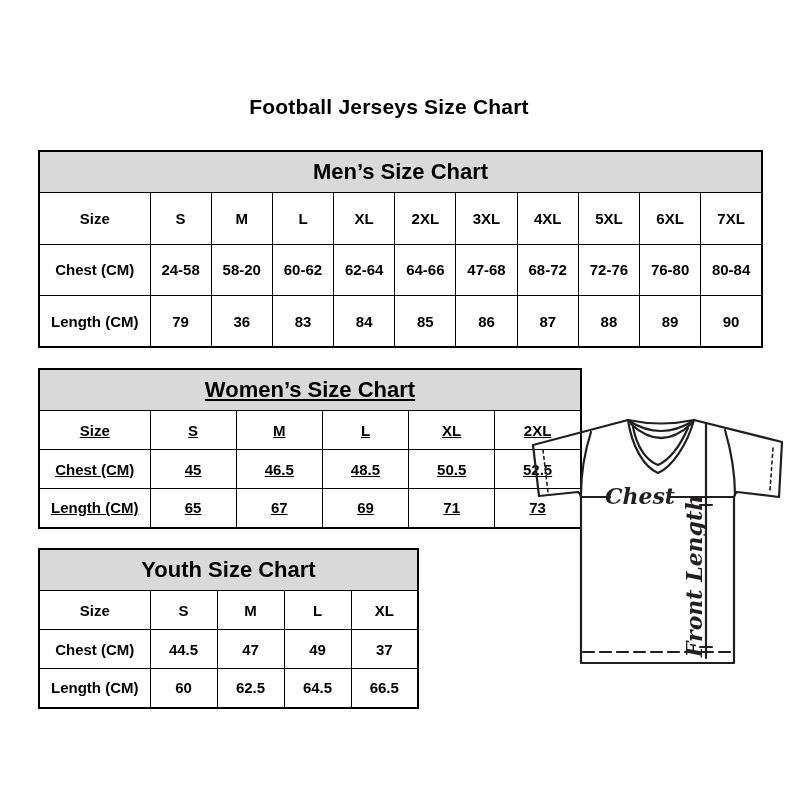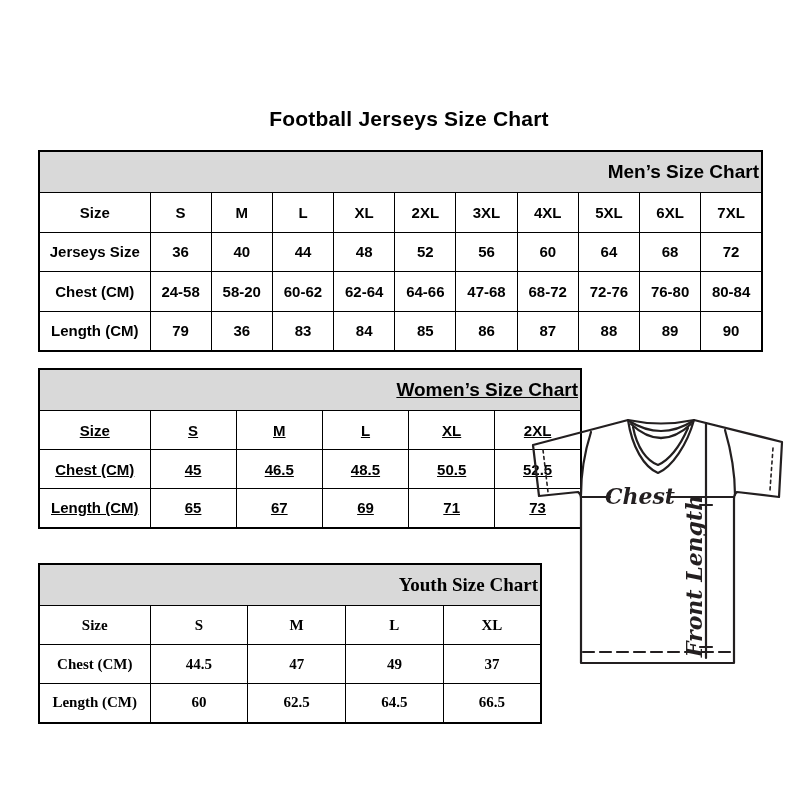--- a/index.html
+++ b/index.html
@@ -2,40 +2,40 @@
 <html><head>
 <meta charset="utf-8">
 <style>
   html,body{margin:0;padding:0;}
   body{
     width:800px;height:800px;position:relative;background:#ffffff;
     font-family:"Liberation Sans",sans-serif;color:var(--text,#000);
     overflow:hidden;
   }
   .page-title{
-    position:absolute;left:0;top:107px;width:778px;text-align:center;
-    font-size:21px;font-weight:bold;letter-spacing:.2px;color:#000;padding-left:20px;
+    position:absolute;left:0;top:95px;width:778px;text-align:center;
+    font-size:21px;font-weight:bold;letter-spacing:.2px;color:#000;
   }
   .tbl-wrap{position:absolute;}
   .tbl-wrap.mens{left:38px;top:150px;width:725px;height:198px;}
   .tbl-wrap.womens{left:38px;top:368px;width:544px;height:157px;text-decoration:underline;}
-  .tbl-wrap.youth{left:38px;top:563px;width:504px;height:157px;font-family:Liberation Serif, serif;}
+  .tbl-wrap.youth{left:38px;top:548px;width:381px;height:157px;}
   table.size-table{
     border-collapse:collapse;table-layout:fixed;width:100%;height:100%;
     border:2px solid var(--table-border,#000);
   }
   table.size-table th,table.size-table td{
     border:1.5px solid var(--table-border,#000);
     text-align:center;vertical-align:middle;
     font-weight:bold;font-size:15px;padding:0 2px;
     white-space:nowrap;overflow:hidden;
   }
   table.size-table thead th{
     background:var(--header-bg,#d9d9d9);
-    font-size:19px;height:40px;text-align:right;
+    font-size:22px;height:40px;
   }
   .mens tbody tr{height:39.5px;}
   .womens tbody tr,.youth tbody tr{height:39px;}
   .jersey{position:absolute;left:521px;top:400px;width:300px;height:300px;color:var(--drawing,#231f20);}
   .jersey svg{display:block;width:100%;height:100%;}
   .jersey text{
     font-family:"DejaVu Serif","Liberation Serif",serif;
     font-style:italic;font-weight:bold;fill:currentColor;
   }
 </style>
@@ -70,33 +70,20 @@
           <td>S</td>
           <td>M</td>
           <td>L</td>
           <td>XL</td>
           <td>2XL</td>
           <td>3XL</td>
           <td>4XL</td>
           <td>5XL</td>
           <td>6XL</td>
           <td>7XL</td>
-        </tr>
-        <tr>
-          <th>Jerseys Size</th>
-          <td>36</td>
-          <td>40</td>
-          <td>44</td>
-          <td>48</td>
-          <td>52</td>
-          <td>56</td>
-          <td>60</td>
-          <td>64</td>
-          <td>68</td>
-          <td>72</td>
         </tr>
         <tr>
           <th>Chest (CM)</th>
           <td>24-58</td>
           <td>58-20</td>
           <td>60-62</td>
           <td>62-64</td>
           <td>64-66</td>
           <td>47-68</td>
           <td>68-72</td>

